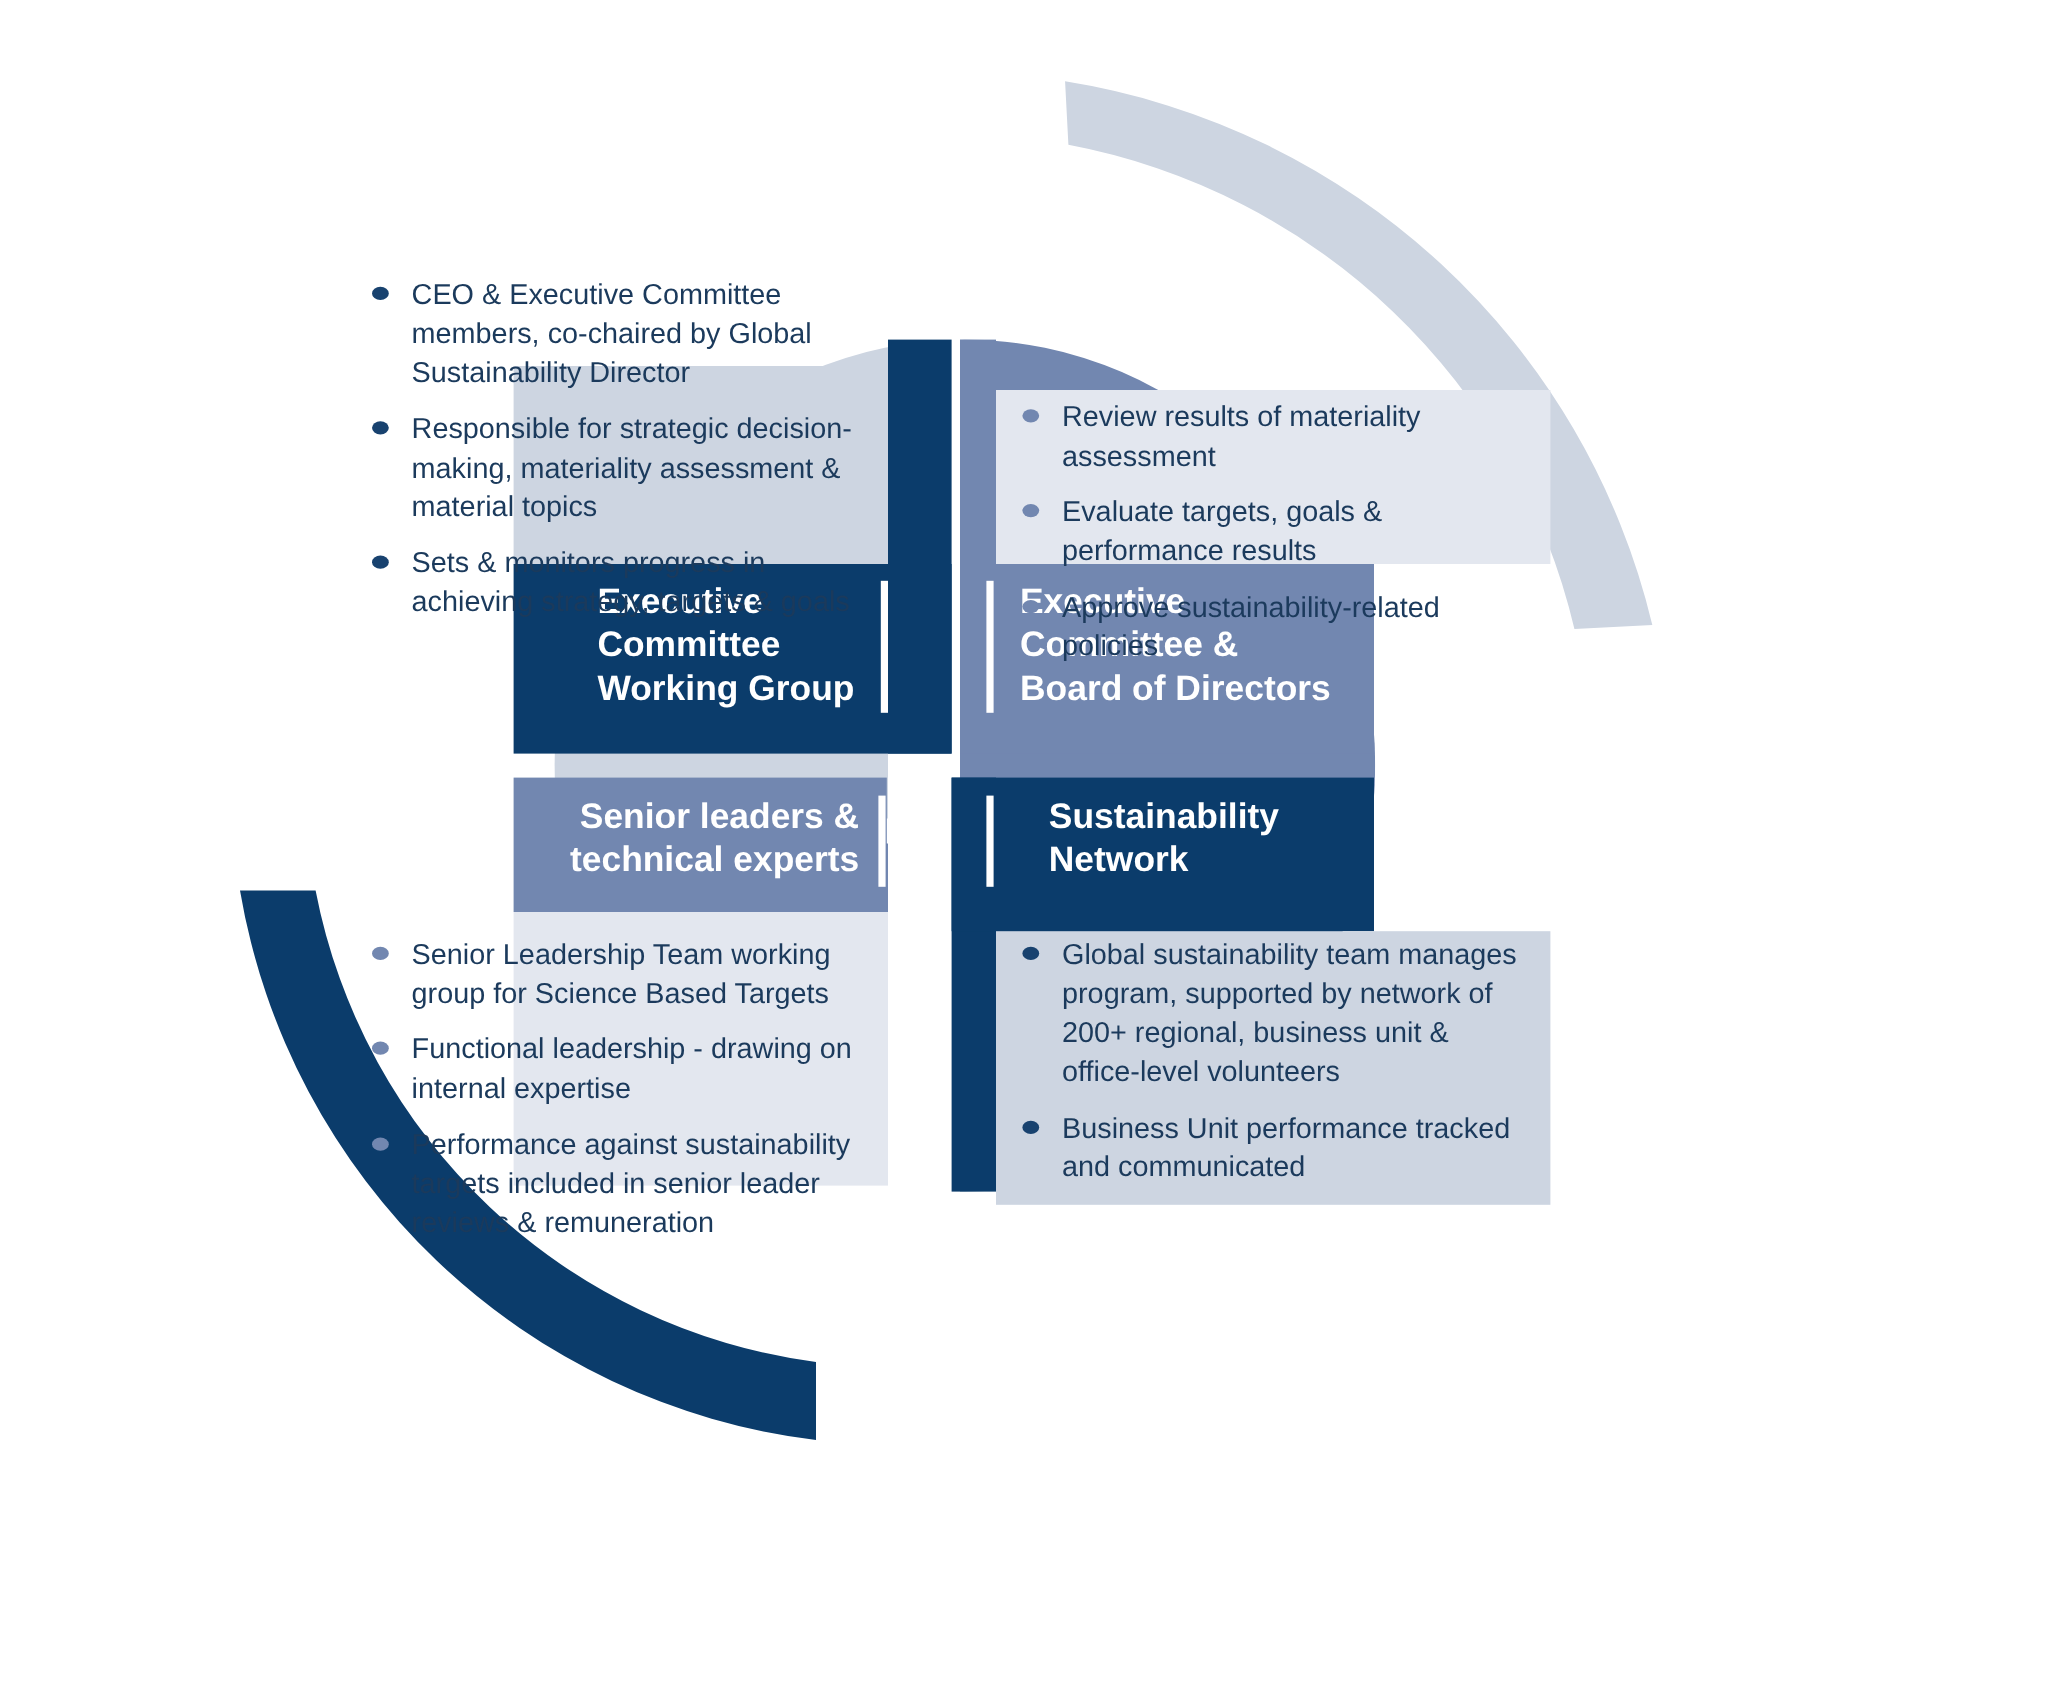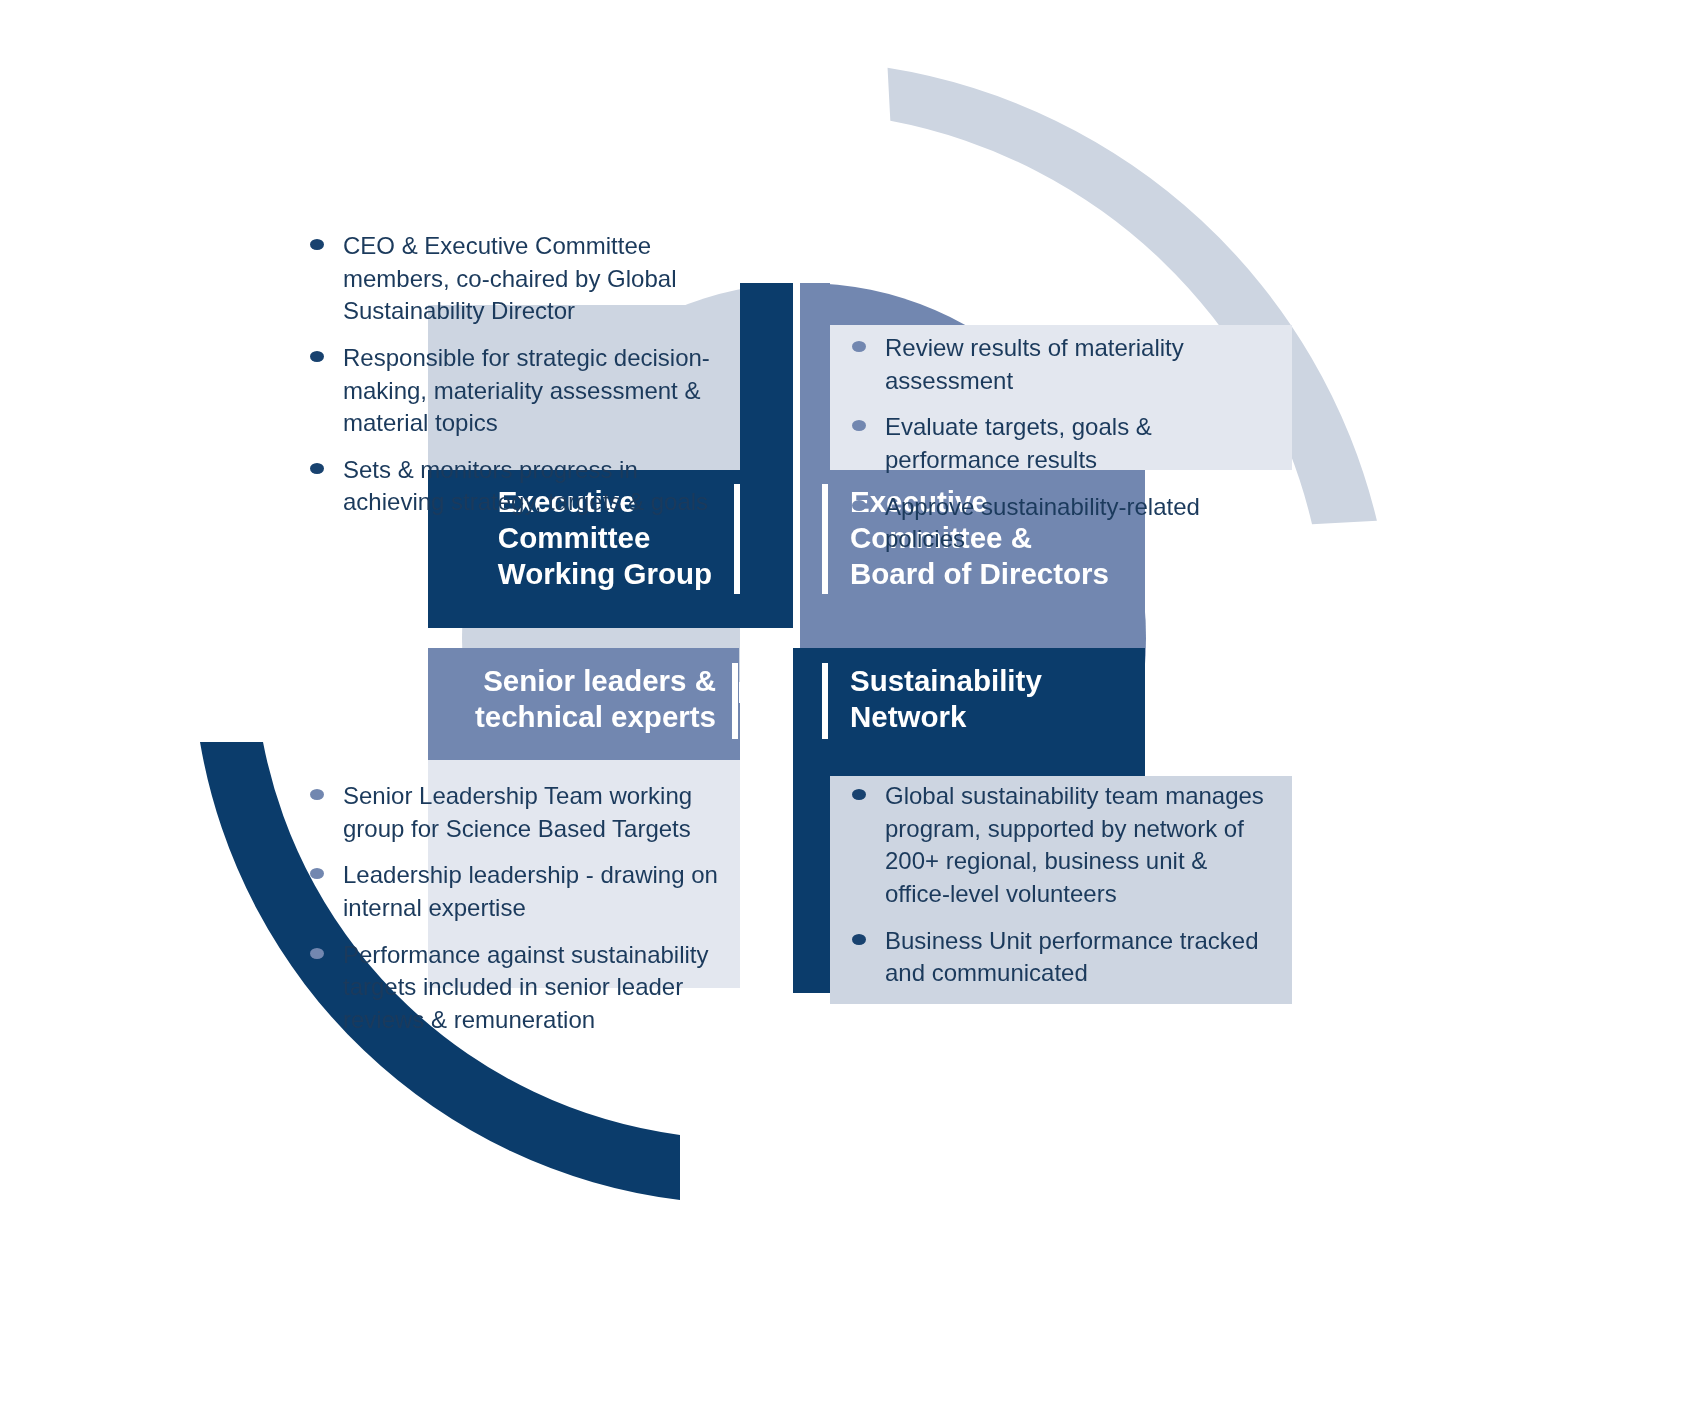--- a/index.html
+++ b/index.html
@@ -93,21 +93,21 @@
   #title-tr { left: 822px; top: 484px; width: 330px; }
   #title-tr .txt { text-align: left; padding-left: 22px; }
   #title-tr .bar { height: 110px; }
 
   
   #title-bl { left: 430px; top: 663px; width: 308px; justify-content: flex-end; }
   #title-bl .txt { text-align: right; padding-right: 16px; }
   #title-bl .bar { height: 76px; }
 
   
-  #title-br { left: 822px; top: 663px; width: 340px; }
+  #title-br { left: 822px; top: 663px; width: 340px; gap: 24px; }
   #title-br .txt { text-align: left; padding-left: 22px; }
   #title-br .bar { height: 76px; }
 
   
   .bullets {
     position: absolute;
     z-index: 8;
     color: #1b3a5c;
     font-size: 24px;
     line-height: 1.36;
@@ -229,21 +229,21 @@
     </div>
   </div>
 
   <div class="bullets" id="bul-bl">
     <div class="row">
       <span class="dot dot-mid"></span>
       <span class="lbl">Senior Leadership Team working group for Science Based Targets</span>
     </div>
     <div class="row">
       <span class="dot dot-mid"></span>
-      <span class="lbl">Leadership leadership - drawing on internal expertise</span>
+      <span class="lbl">Functional leadership - drawing on internal expertise</span>
     </div>
     <div class="row">
       <span class="dot dot-mid"></span>
       <span class="lbl">Performance against sustainability targets included in senior leader reviews &amp; remuneration</span>
     </div>
   </div>
 
   <div class="bullets" id="bul-br">
     <div class="row">
       <span class="dot dot-navy"></span>

